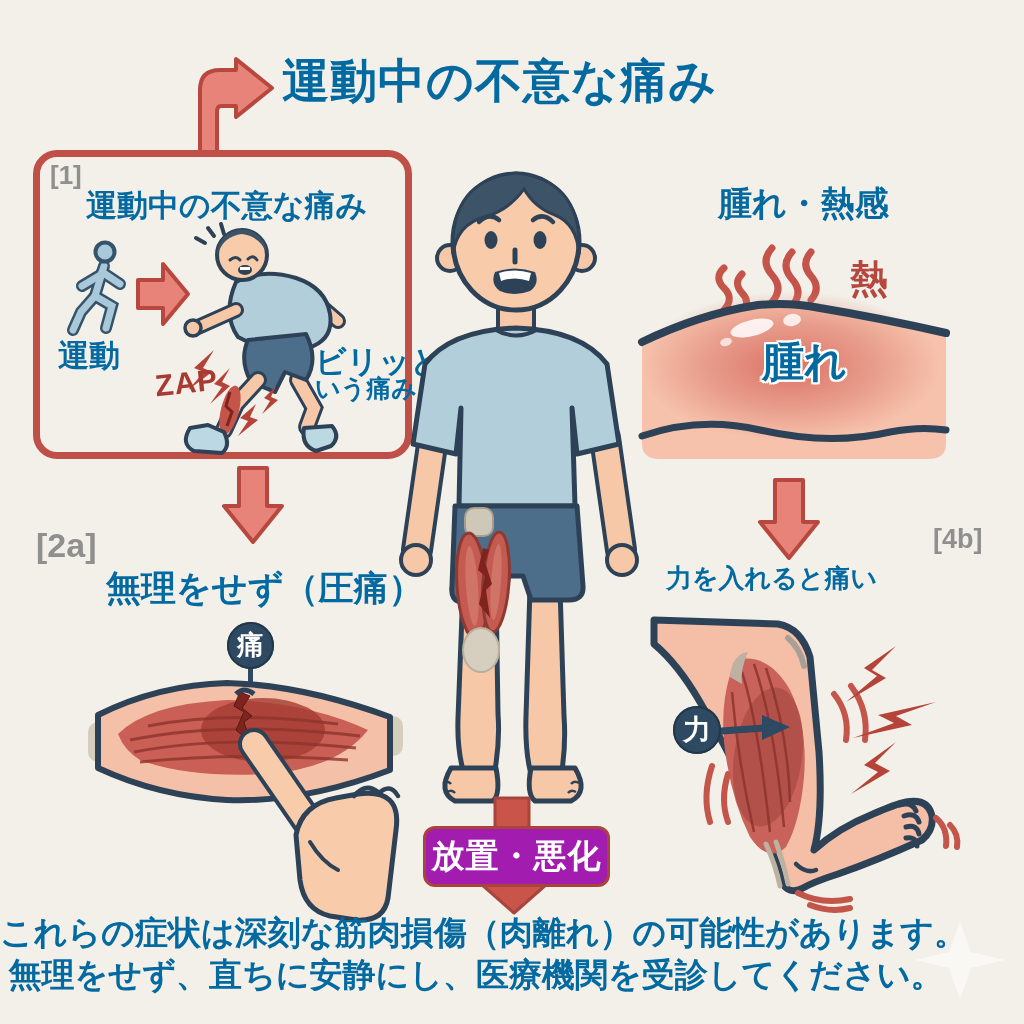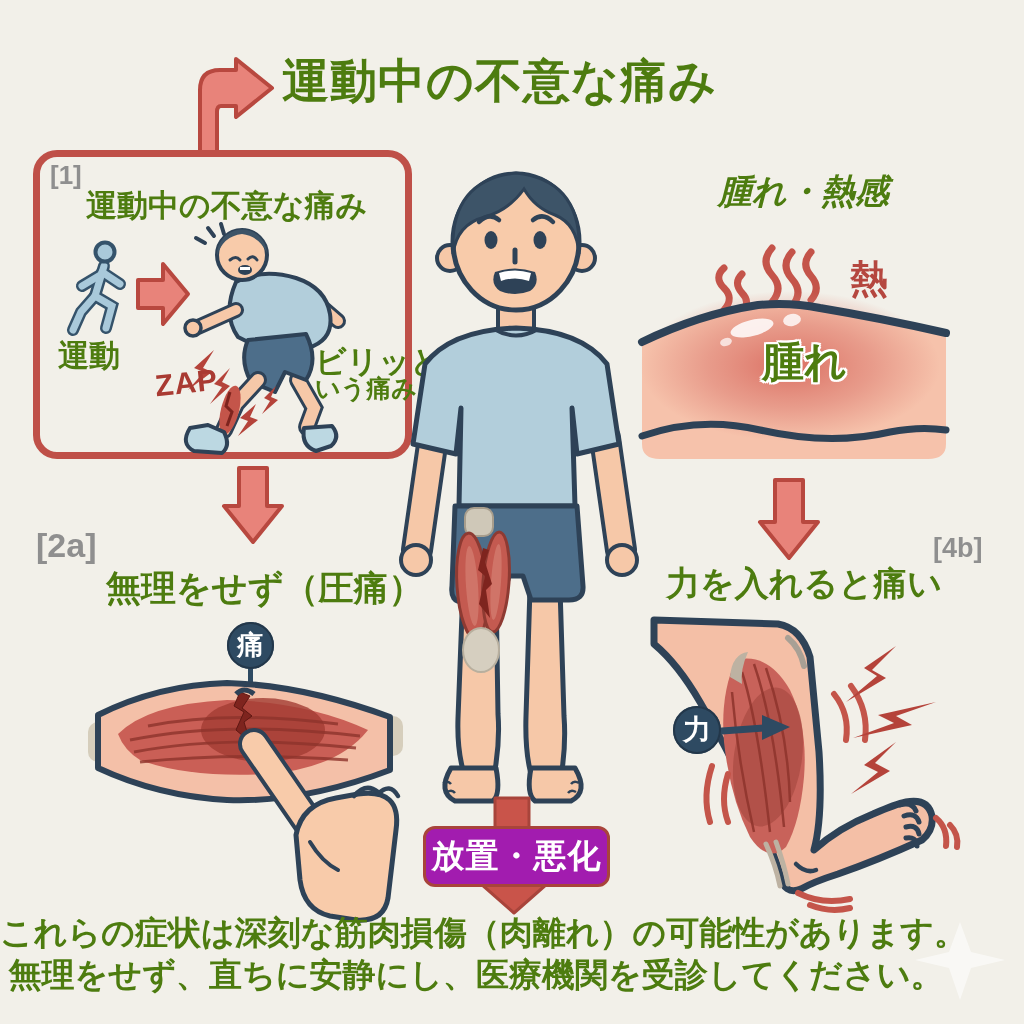--- a/index.html
+++ b/index.html
@@ -1,19 +1,19 @@
 <!DOCTYPE html>
 <html><head>
 <meta charset="utf-8">
 <style>
   html,body{margin:0;padding:0;}
   body{font-family:"Liberation Sans","DejaVu Sans",sans-serif;}
   #canvas{position:relative;width:1024px;height:1024px;background:#f2f0e9;overflow:hidden;}
   .abs{position:absolute;}
-  .jp{font-family:"Liberation Sans","DejaVu Sans",sans-serif;font-weight:900;color:#4d7c0f;line-height:1.15;white-space:nowrap;}
+  .jp{font-family:"Liberation Sans","DejaVu Sans",sans-serif;font-weight:900;color:#0369a1;line-height:1.15;white-space:nowrap;}
   .ref{font-family:"Liberation Sans","DejaVu Sans",sans-serif;font-weight:700;color:#8f8f8f;}
   .badge-circle{border-radius:50%;background:#2e4a62;color:#fff;text-align:center;font-weight:900;
     font-family:"Liberation Sans","DejaVu Sans",sans-serif;box-shadow:0 0 0 2px #23374a inset;}
   .white-outline{text-shadow:-2px -2px 0 #fff,2px -2px 0 #fff,-2px 2px 0 #fff,2px 2px 0 #fff,0 -2px 0 #fff,0 2px 0 #fff,-2px 0 0 #fff,2px 0 0 #fff;}
   #trigger-box{border:7px solid #bf5048;border-radius:24px;background:transparent;}
   #neglect-badge{background:#a21caf;border:3px solid #a8443b;border-radius:12px;color:#fff;
     display:flex;align-items:center;justify-content:center;font-weight:900;letter-spacing:1px;
     font-family:"Liberation Sans","DejaVu Sans",sans-serif;}
   svg{display:block;overflow:visible;}
 </style>
@@ -175,21 +175,21 @@
 
   <svg class="abs" style="left:238px;top:730px;" width="168" height="192" viewBox="0 0 168 192">
     <path d="M16,14 L74,98" stroke="#2e4257" stroke-width="32" stroke-linecap="round"></path>
     <path d="M16,14 L74,98" stroke="#f8cbaa" stroke-width="24" stroke-linecap="round"></path>
     <path d="M58,105 Q64,74 98,68 L120,64 Q164,58 158,100 L150,168 Q146,192 118,190 L92,186 Q66,180 62,150 Z" fill="#f8cbaa" stroke="#2e4257" stroke-width="5" stroke-linejoin="round"></path>
     <path d="M116,66 q12,-14 24,-4" stroke="#2e4257" stroke-width="4.5" fill="none" stroke-linecap="round"></path>
     <path d="M140,64 q12,-12 20,2" stroke="#2e4257" stroke-width="4.5" fill="none" stroke-linecap="round"></path>
     <path d="M72,112 Q84,132 100,140" stroke="#2e4257" stroke-width="4" fill="none" stroke-linecap="round"></path>
   </svg>
 
-  <div class="abs jp" style="left:718px;top:172px;font-size:34px;font-style:italic;">腫れ・熱感</div>
+  <div class="abs jp" style="left:718px;top:184px;font-size:34px;">腫れ・熱感</div>
 
   <svg class="abs" style="left:712px;top:238px;" width="125" height="75" viewBox="0 0 125 75">
     <g stroke="#c4544a" stroke-width="7" stroke-linecap="round" fill="none">
       <path d="M12,72 C19,64 19,57 12,50 C5,43 5,36 12,30"></path>
       <path d="M30,74 C36,67 36,61 30,55 C24,48 24,42 30,36"></path>
       <path d="M60,64 C68,55 68,46 60,37 C52,28 52,19 60,10"></path>
       <path d="M80,68 C88,59 88,50 80,41 C72,32 72,23 80,14"></path>
       <path d="M99,62 C106,54 106,46 99,38 C92,30 92,22 99,14"></path>
     </g>
   </svg>
@@ -209,22 +209,22 @@
     <path d="M2,140 Q60,120 120,134 Q190,150 250,136 Q280,130 306,134" stroke="#2e4257" stroke-width="7" fill="none" stroke-linecap="round"></path>
     <ellipse cx="112" cy="32" rx="22" ry="8" fill="#ffffff" opacity="0.85" transform="rotate(-14 112 32)"></ellipse>
     <ellipse cx="152" cy="24" rx="9" ry="6" fill="#ffffff" opacity="0.8" transform="rotate(-10 152 24)"></ellipse>
     <ellipse cx="86" cy="46" rx="6" ry="4" fill="#ffffff" opacity="0.7" transform="rotate(-16 86 46)"></ellipse>
   </svg>
   <div class="abs jp white-outline" style="left:762px;top:338px;font-size:42px;text-align:center;">腫れ</div>
 
   <svg class="abs" style="left:757px;top:476px;" width="64" height="86" viewBox="0 0 64 86">
     <path d="M18,4 L46,4 L46,46 L61,46 L32,82 L3,46 L18,46 Z" fill="#e8837a" stroke="#b8483f" stroke-width="4" stroke-linejoin="round"></path>
   </svg>
-  <div class="abs ref" style="left:933px;top:524px;font-size:27px;margin-top:9px;">[4b]</div>
-  <div class="abs jp" style="left:666px;top:564px;font-size:34px;">力を入れると痛い</div>
+  <div class="abs ref" style="left:933px;top:524px;font-size:27px;">[4b]</div>
+  <div class="abs jp" style="left:666px;top:564px;font-size:26px;">力を入れると痛い</div>
 
   <svg class="abs" style="left:638px;top:602px;" width="380" height="315" viewBox="0 0 380 315">
     <path d="M16,18 L140,22 Q163,26 172,55 L181,150 Q185,215 176,248 Q200,226 235,212 Q258,202 268,200 Q290,196 294,214 Q296,228 284,238 Q240,258 200,272 Q175,280 163,287 Q146,294 142,272 Q135,250 122,220 Q100,165 62,100 Q40,62 16,42 Z" fill="#f4bfa6" stroke="#2e4257" stroke-width="7" stroke-linejoin="round"></path>
     <path d="M150,36 Q162,46 166,64" stroke="#a8a095" stroke-width="6" fill="none" stroke-linecap="round"></path>
     <path d="M98,58 Q130,50 152,88 Q170,125 166,175 Q162,220 148,245 Q130,262 112,235 Q92,195 86,140 Q82,92 98,58 Z" fill="#c8625a"></path>
     <ellipse cx="130" cy="155" rx="34" ry="70" fill="#a84a42" opacity="0.7" transform="rotate(8 130 155)"></ellipse>
     <g stroke="#8e342c" stroke-width="2.5" fill="none" opacity="0.85">
       <path d="M104,70 Q120,120 132,230"></path>
       <path d="M116,62 Q136,120 146,225"></path>
       <path d="M128,66 Q150,130 152,200"></path>

